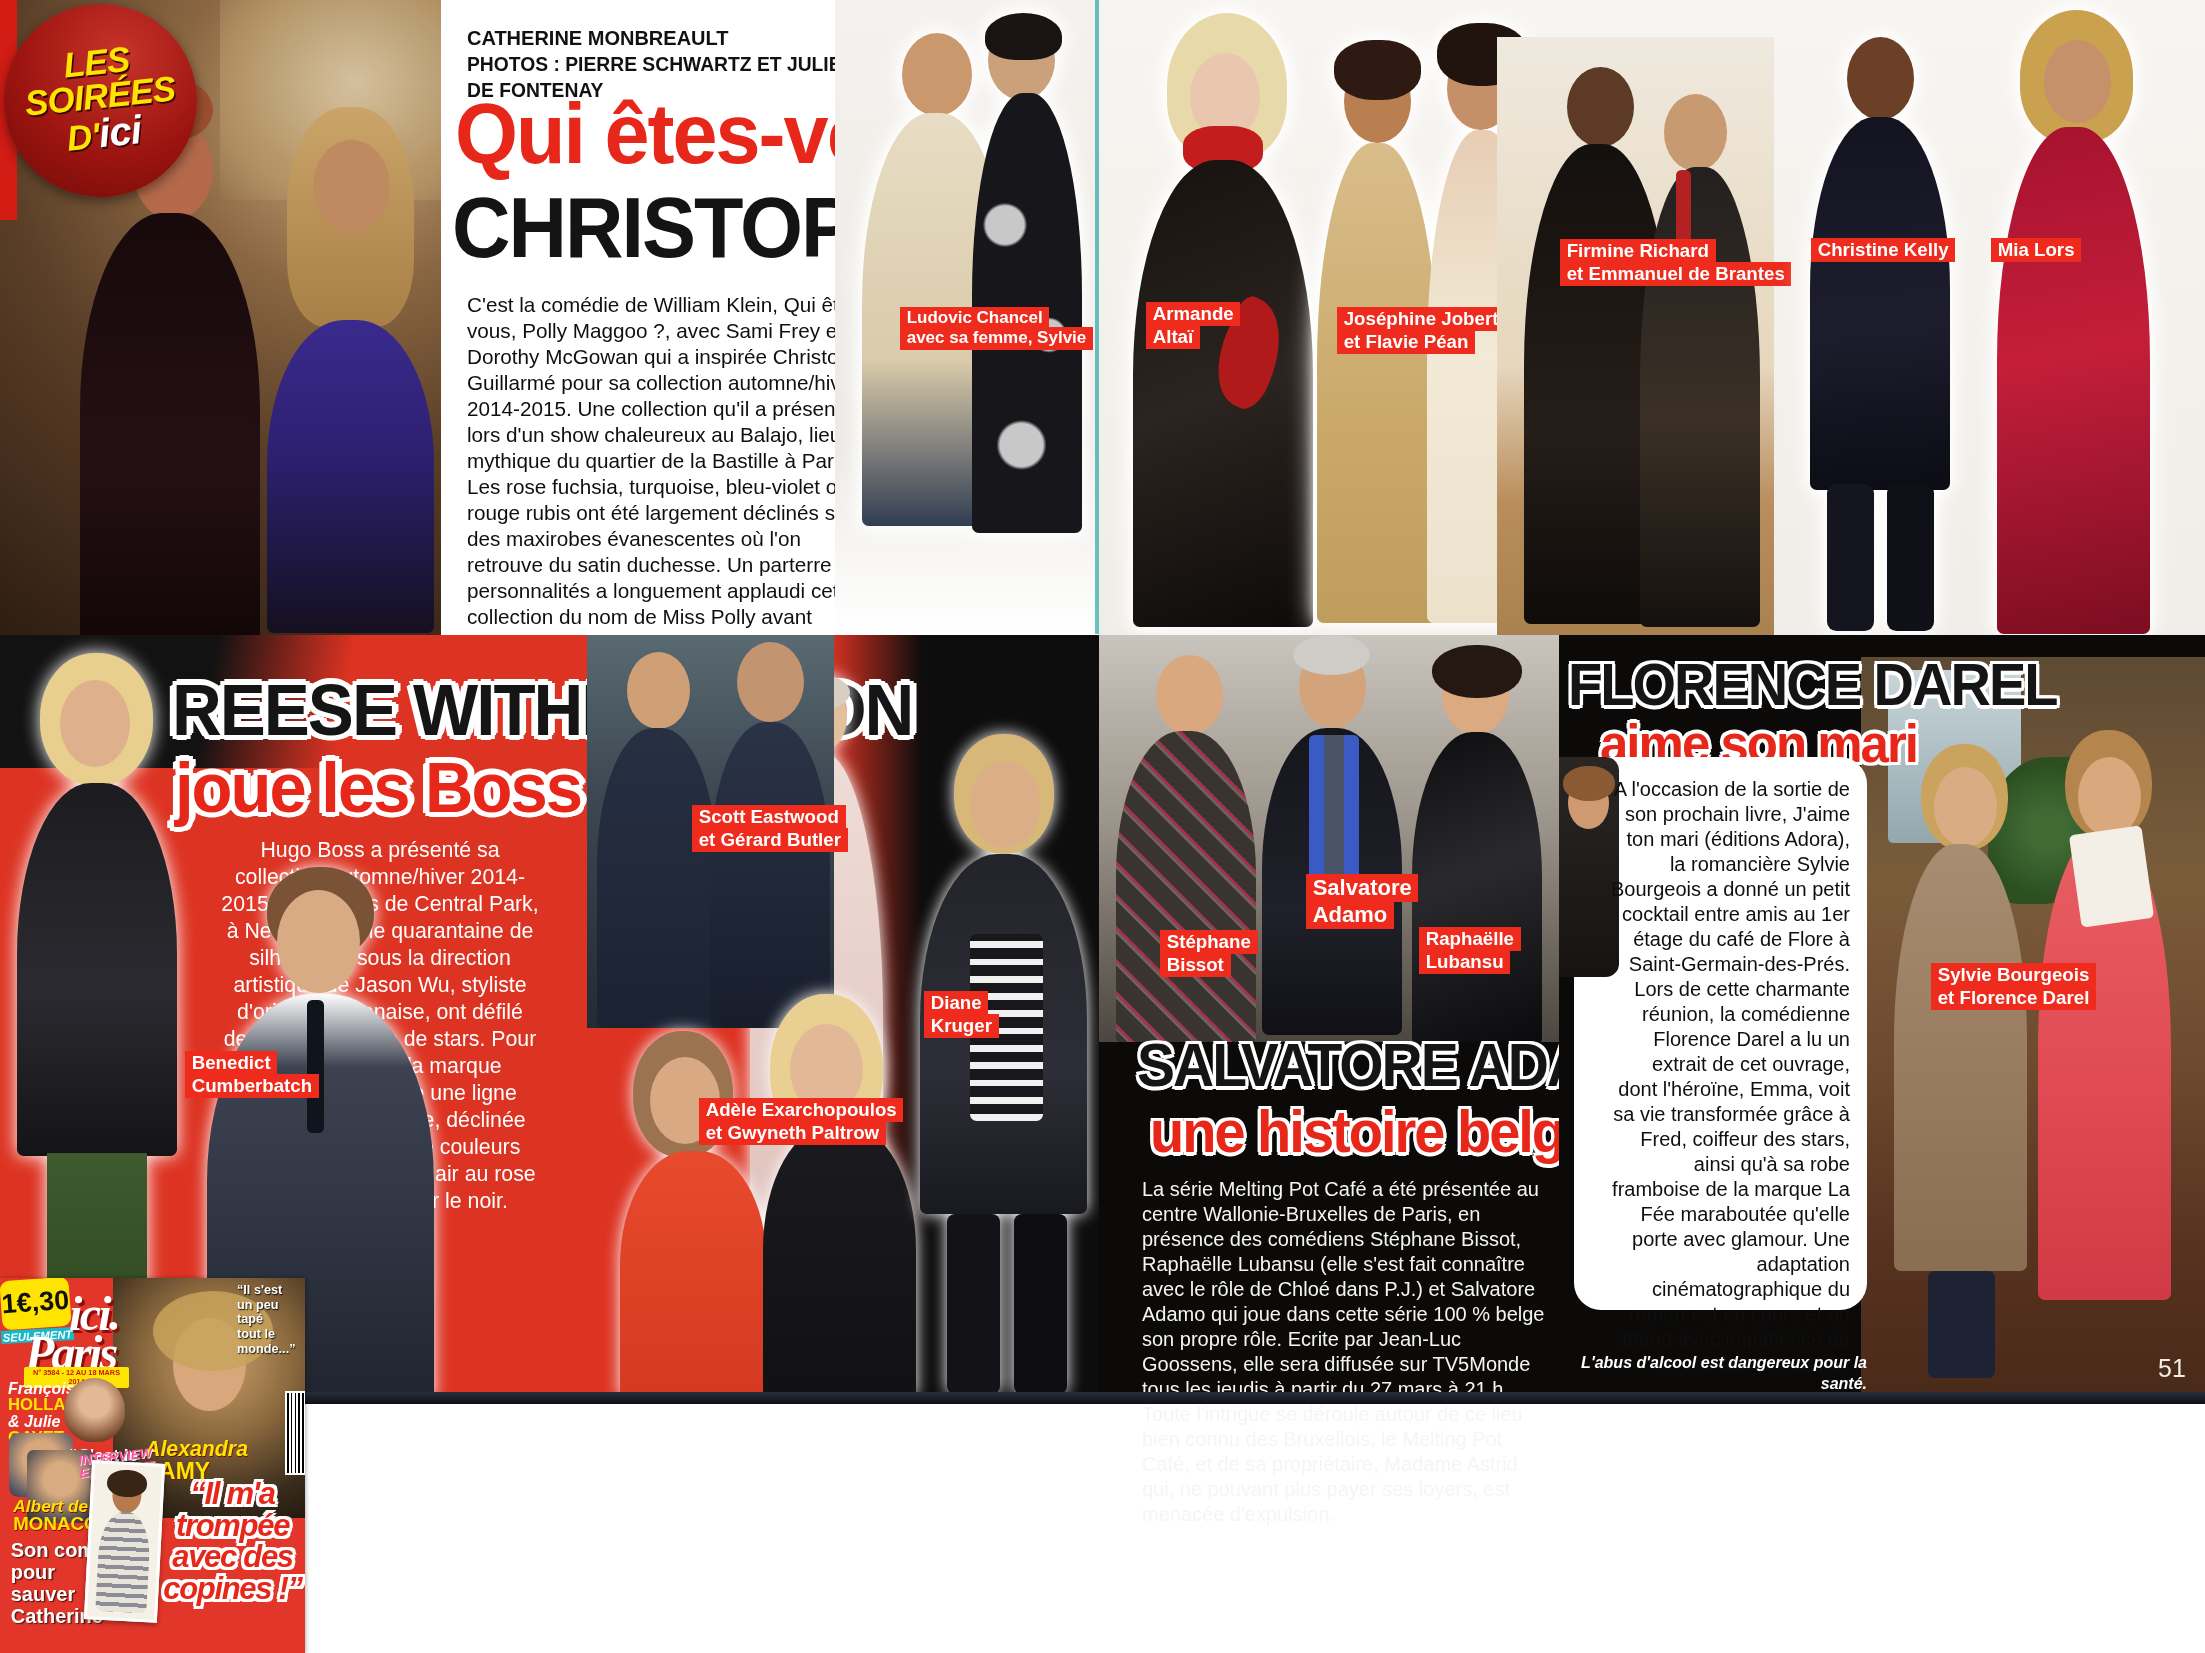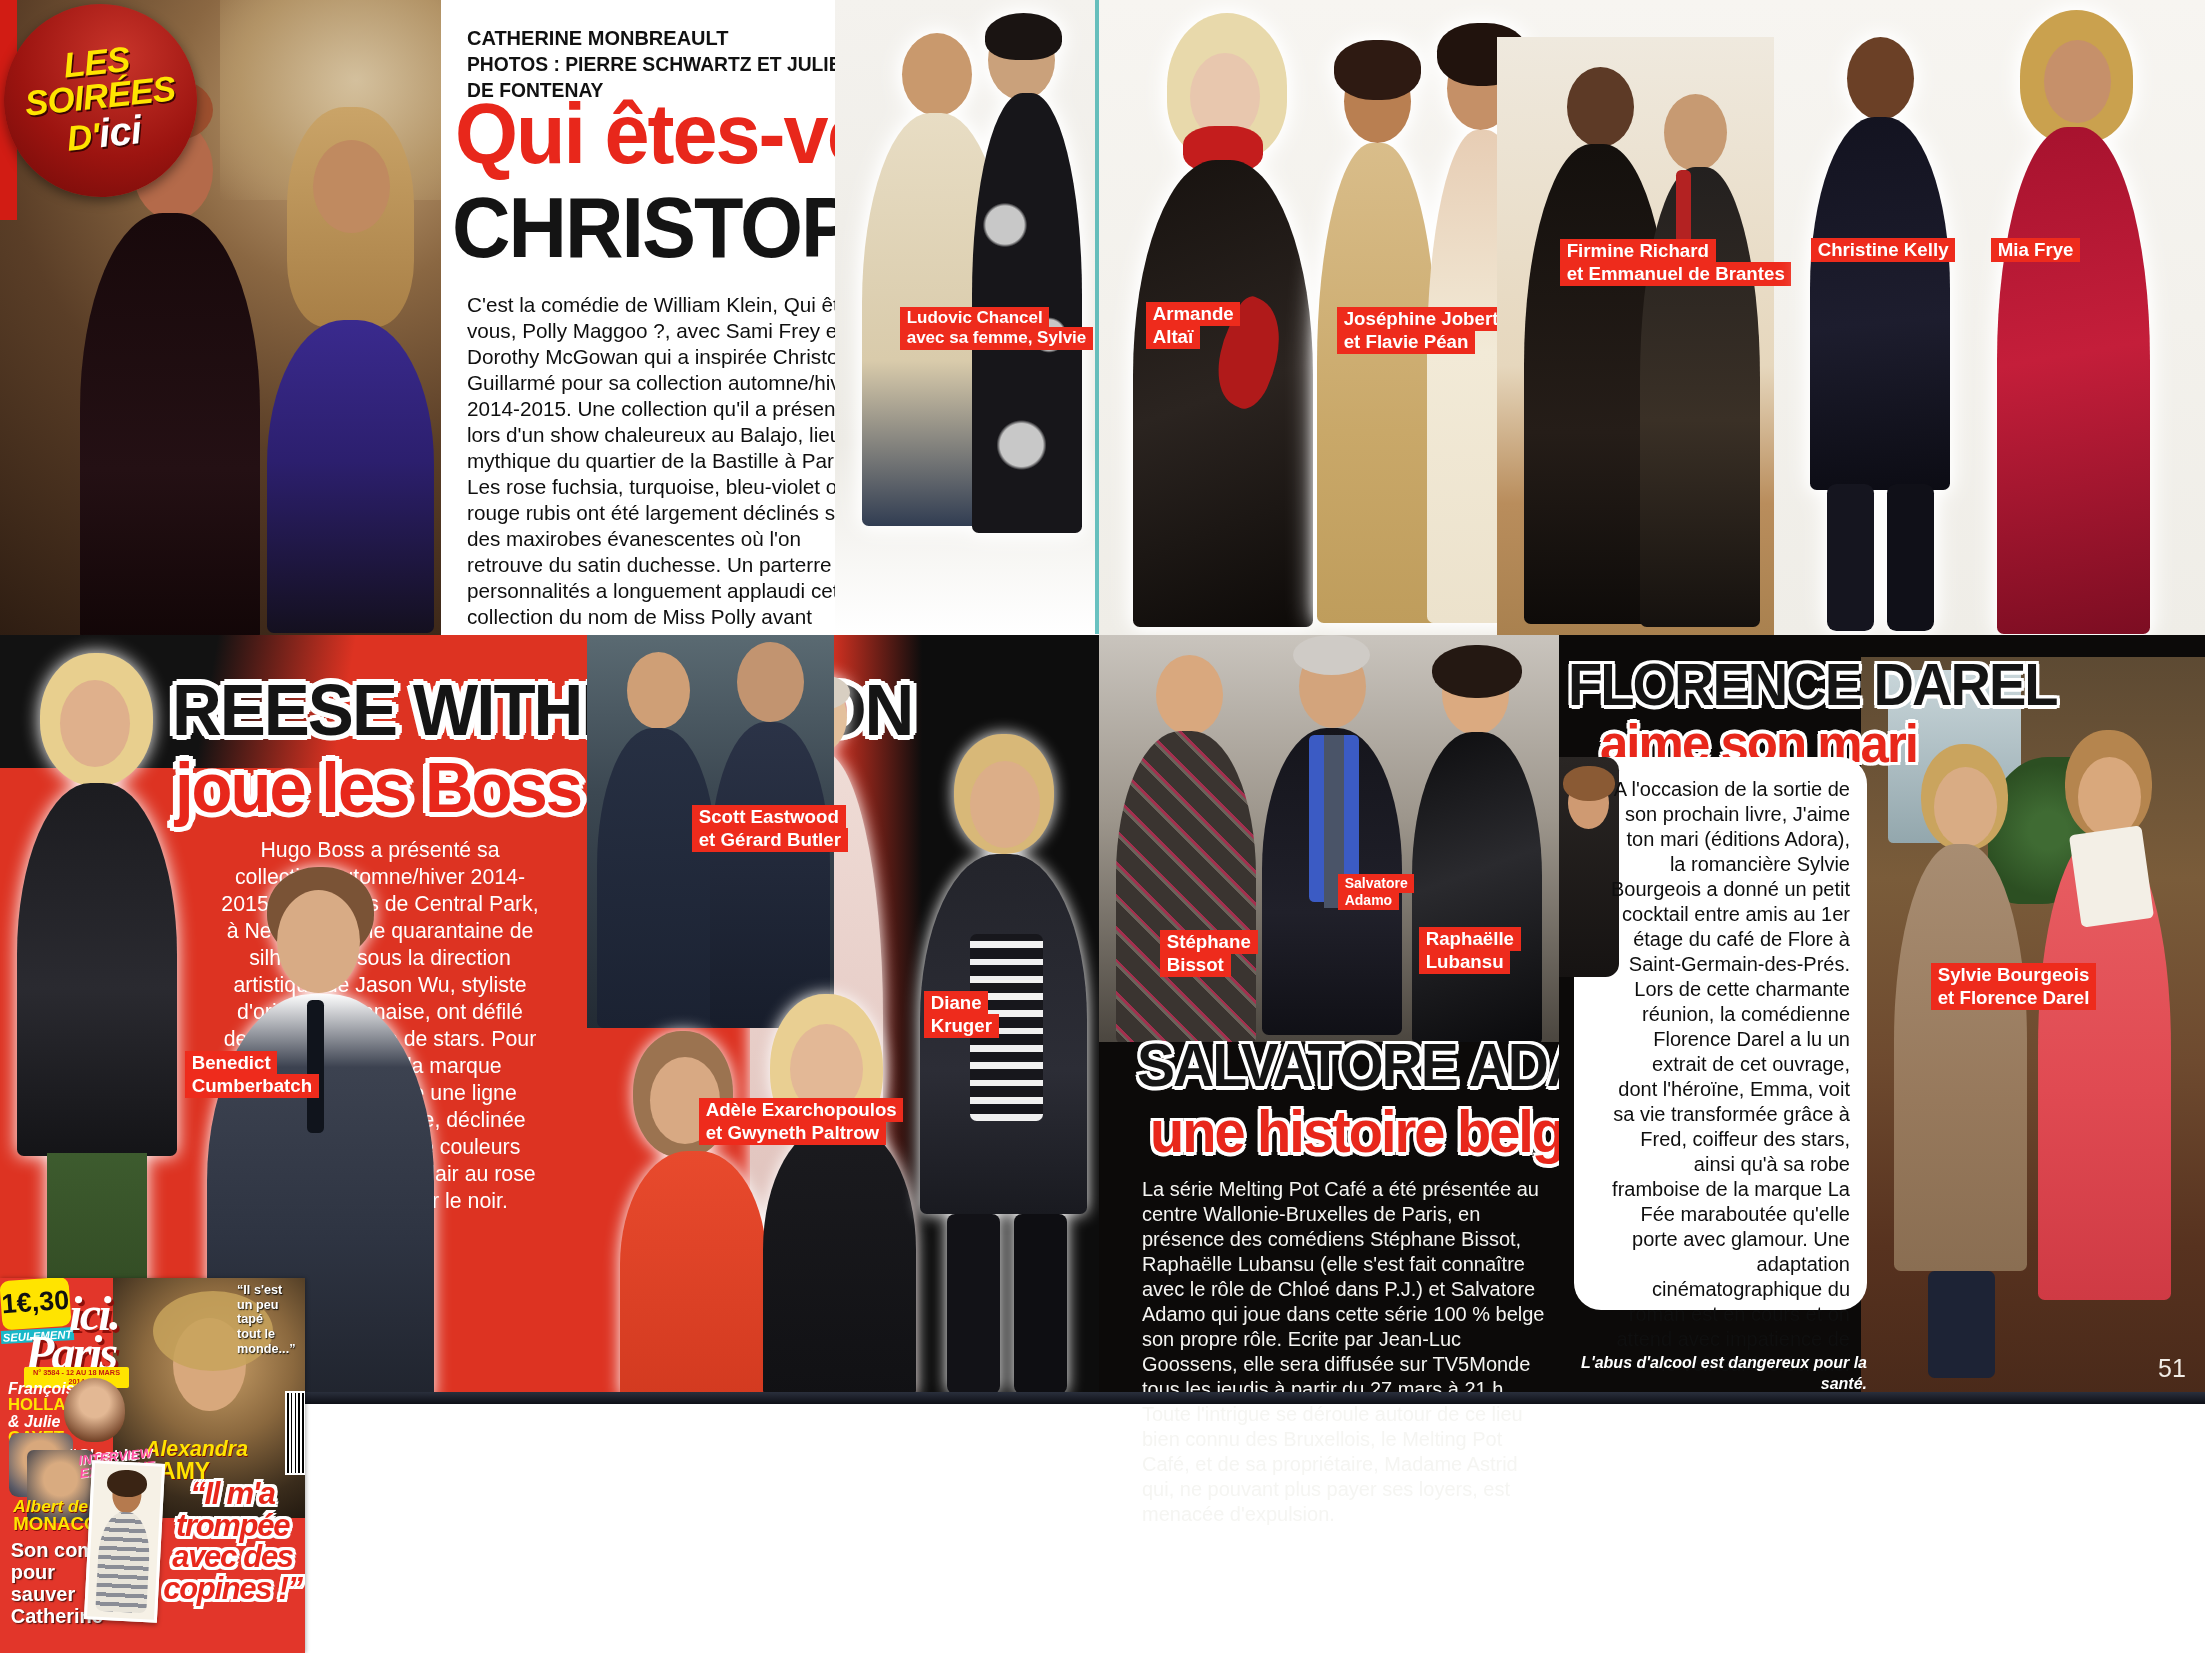--- a/index.html
+++ b/index.html
@@ -133,21 +133,21 @@
   <div class="chip" style="left:1811px;top:239px;font-size:18.7px;">
     <span>Christine Kelly</span>
   </div>
 
   <div class="fig glow" style="left:1967px;top:10px;width:238px;height:627px;">
     <div class="abs" style="left:53px;top:0;width:113px;height:133px;border-radius:50% 50% 42% 42%;background:#caa14e;"></div>
     <div class="head" style="left:77px;top:30px;width:67px;height:83px;background:#c6906a;"></div>
     <div class="torso" style="left:30px;top:117px;width:153px;height:507px;background:linear-gradient(170deg,#a6122e 0%,#c41e3a 45%,#7c0d22 100%);"></div>
   </div>
   <div class="chip" style="left:1991px;top:239px;font-size:18.7px;">
-    <span>Mia Frye</span>
+    <span>Mia Lors</span>
   </div>
 
   <div class="abs" style="left:0;top:635px;width:1099px;height:762px;background:#dd3322;">
     <div class="abs" style="left:0;top:0;width:373px;height:133px;background:linear-gradient(100deg,#121212 55%,rgba(18,18,18,0) 90%);"></div>
     <div class="abs" style="left:827px;top:0;width:272px;height:762px;background:linear-gradient(90deg,rgba(10,10,10,0) 0%,#0d0d0d 35%);"></div>
   </div>
 
   <div class="fig" style="left:0;top:640px;width:227px;height:757px;filter:drop-shadow(0 0 9.3px #fff);">
     <div class="abs" style="left:40px;top:13.3px;width:113px;height:133px;border-radius:48%;background:#e8cf8e;"></div>
     <div class="head" style="left:60px;top:40px;width:70px;height:87px;background:#dfb08c;"></div>
@@ -235,21 +235,21 @@
     <div class="fig" style="left:303px;top:10px;width:150px;height:397px;">
       <div class="head" style="left:40px;top:6.7px;width:67px;height:83px;background:#dbaa80;"></div>
       <div class="abs" style="left:30px;top:0;width:90px;height:53px;border-radius:48%;background:#241812;"></div>
       <div class="torso" style="left:10px;top:87px;width:130px;height:313px;background:linear-gradient(160deg,#0d0d0f 0%,#2a2a2e 45%,#0a0a0c 100%);"></div>
     </div>
   </div>
   <div class="chip" style="left:1160px;top:931px;font-size:18.7px;">
     <span>Stéphane
 Bissot</span>
   </div>
-  <div class="chip" style="left:1306px;top:875px;font-size:14px;margin-left:32px;">
+  <div class="chip" style="left:1306px;top:875px;font-size:22px;">
     <span>Salvatore
 Adamo</span>
   </div>
   <div class="chip" style="left:1419px;top:928px;font-size:18.7px;">
     <span>Raphaëlle
 Lubansu</span>
   </div>
 
   <div class="abs headline outline-w-sm" style="left:1137px;top:1030px;font-size:57px;color:#151515;">SALVATORE ADAMO</div>
   <div class="abs headline outline-w-sm" style="left:1150px;top:1097px;font-size:56px;color:#e8271b;">une histoire belge</div>

